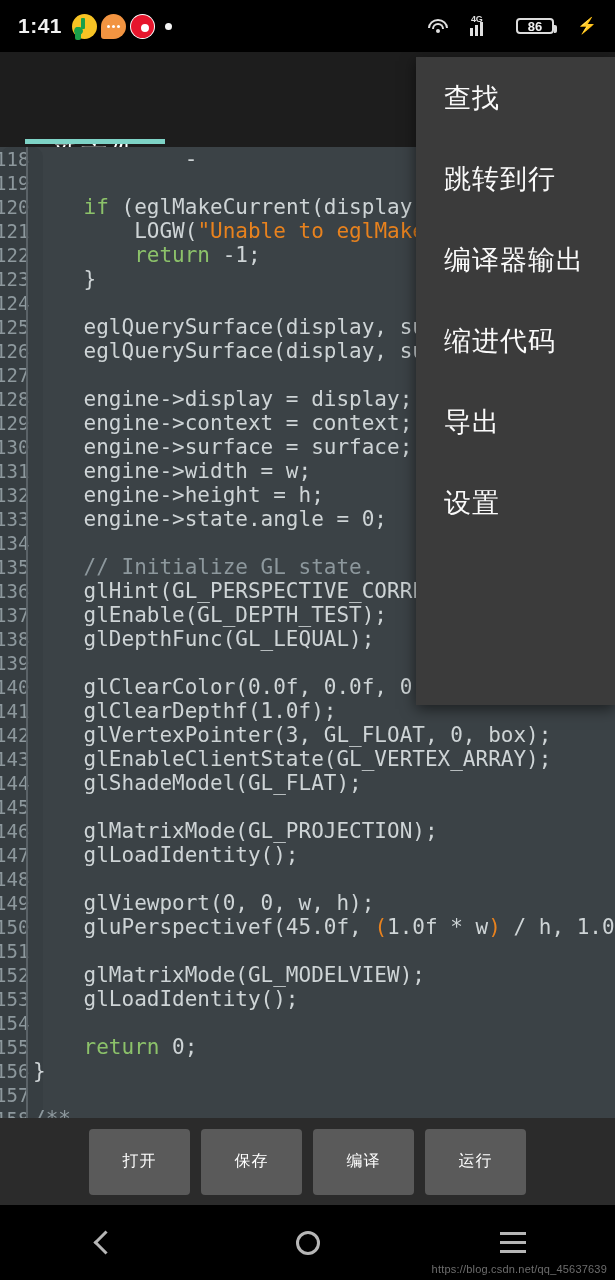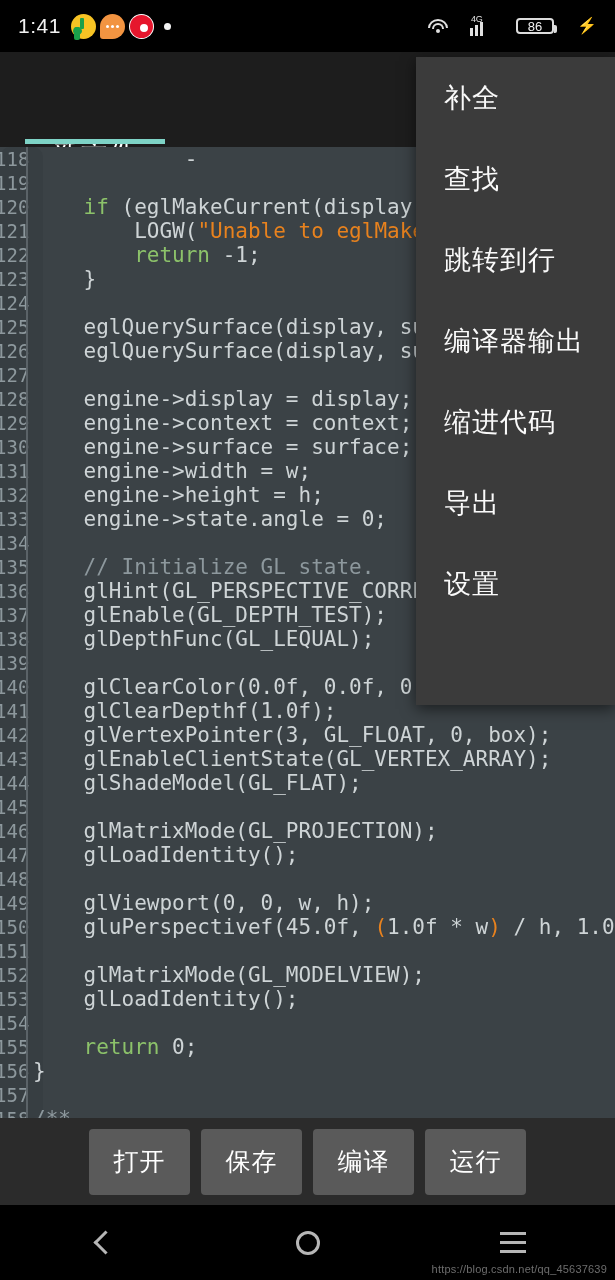--- a/index.html
+++ b/index.html
@@ -9,20 +9,21 @@
     font-family:"Liberation Sans", sans-serif;
     overflow:hidden;
   }
   #screen { position:relative; width:615px; height:1280px; background:#000; }
 
   
   .statusbar {
     position:absolute; top:0; left:0; width:615px; height:52px;
     background:#000; display:flex; align-items:center;
     padding:0 18px;
+    font-weight:bold;
   }
   .sb-time { color:#f2f2f2; font-size:21px; letter-spacing:.5px; margin-right:10px; }
   .sb-apps { display:flex; align-items:center; gap:4px; }
   .ic { width:25px; height:25px; border-radius:50%; position:relative; display:inline-block; }
   .ic-qqmusic { background:#f7c324; }
   .ic-qqmusic::after {
     content:""; position:absolute; left:9px; top:4px; width:4px; height:11px;
     background:#1aa04a; border-radius:1px;
     box-shadow:-5px 10px 0 1px #1aa04a;
   }
@@ -138,21 +139,21 @@
   }
 
   
   .toolbar {
     position:absolute; top:1118px; left:0; width:615px; height:87px;
     background:#2b2b2b; display:flex; align-items:center;
     justify-content:center; gap:11px;
   }
   .tb-btn {
     width:101px; height:66px; background:#5a5a5a; border:none; border-radius:4px;
-    color:#fff; font-size:25px; font-family:"Liberation Sans", sans-serif;
+    color:#fff; font-size:16px; font-family:"Liberation Sans", sans-serif;
     letter-spacing:1px;
   }
 
   
   .navbar {
     position:absolute; top:1205px; left:0; width:615px; height:75px;
     background:#000; display:flex; align-items:center;
   }
   .nav-btn { flex:1; display:flex; align-items:center; justify-content:center; height:100%; }
   .nav-back {
@@ -252,23 +253,20 @@
         <div class="gutter-num" style="top: 912px;">156</div>
         <div class="gutter-num" style="top: 936px;">157</div>
         <div class="gutter-num" style="top: 960px;">158</div>
       </div>
     <div class="gutter-rule"></div>
     <div class="code" id="code-lines"><div class="ln"><span>            -</span></div><div class="ln">&nbsp;</div><div class="ln"><span>    </span><span class="kw">if</span><span> (eglMakeCurrent(display, </span></div><div class="ln"><span>        LOGW(</span><span class="str">"Unable to eglMakeC</span></div><div class="ln"><span>        </span><span class="kw">return</span><span> -1;</span></div><div class="ln"><span>    }</span></div><div class="ln">&nbsp;</div><div class="ln"><span>    eglQuerySurface(display, sur</span></div><div class="ln"><span>    eglQuerySurface(display, sur</span></div><div class="ln">&nbsp;</div><div class="ln"><span>    engine-&gt;display = display;</span></div><div class="ln"><span>    engine-&gt;context = context;</span></div><div class="ln"><span>    engine-&gt;surface = surface;</span></div><div class="ln"><span>    engine-&gt;width = w;</span></div><div class="ln"><span>    engine-&gt;height = h;</span></div><div class="ln"><span>    engine-&gt;state.angle = 0;</span></div><div class="ln">&nbsp;</div><div class="ln"><span>    </span><span class="cmt">// Initialize GL state.</span></div><div class="ln"><span>    glHint(GL_PERSPECTIVE_CORREC</span></div><div class="ln"><span>    glEnable(GL_DEPTH_TEST);</span></div><div class="ln"><span>    glDepthFunc(GL_LEQUAL);</span></div><div class="ln">&nbsp;</div><div class="ln"><span>    glClearColor(0.0f, 0.0f, 0.0</span></div><div class="ln"><span>    glClearDepthf(1.0f);</span></div><div class="ln"><span>    glVertexPointer(3, GL_FLOAT, 0, box);</span></div><div class="ln"><span>    glEnableClientState(GL_VERTEX_ARRAY);</span></div><div class="ln"><span>    glShadeModel(GL_FLAT);</span></div><div class="ln">&nbsp;</div><div class="ln"><span>    glMatrixMode(GL_PROJECTION);</span></div><div class="ln"><span>    glLoadIdentity();</span></div><div class="ln">&nbsp;</div><div class="ln"><span>    glViewport(0, 0, w, h);</span></div><div class="ln"><span>    gluPerspectivef(45.0f, </span><span class="brk">(</span><span>1.0f * w</span><span class="brk">)</span><span> / h, 1.0f</span></div><div class="ln">&nbsp;</div><div class="ln"><span>    glMatrixMode(GL_MODELVIEW);</span></div><div class="ln"><span>    glLoadIdentity();</span></div><div class="ln">&nbsp;</div><div class="ln"><span>    </span><span class="kw">return</span><span> 0;</span></div><div class="ln"><span>}</span></div><div class="ln">&nbsp;</div><div class="ln"><span class="cmt">/**</span></div></div>
   </div>
 
   <div class="menu" id="menu-list">
       <div class="menu-item">
-        <span>补全</span>
-      </div>
-      <div class="menu-item">
         <span>查找</span>
       </div>
       <div class="menu-item">
         <span>跳转到行</span>
       </div>
       <div class="menu-item">
         <span>编译器输出</span>
       </div>
       <div class="menu-item">
         <span>缩进代码</span>

